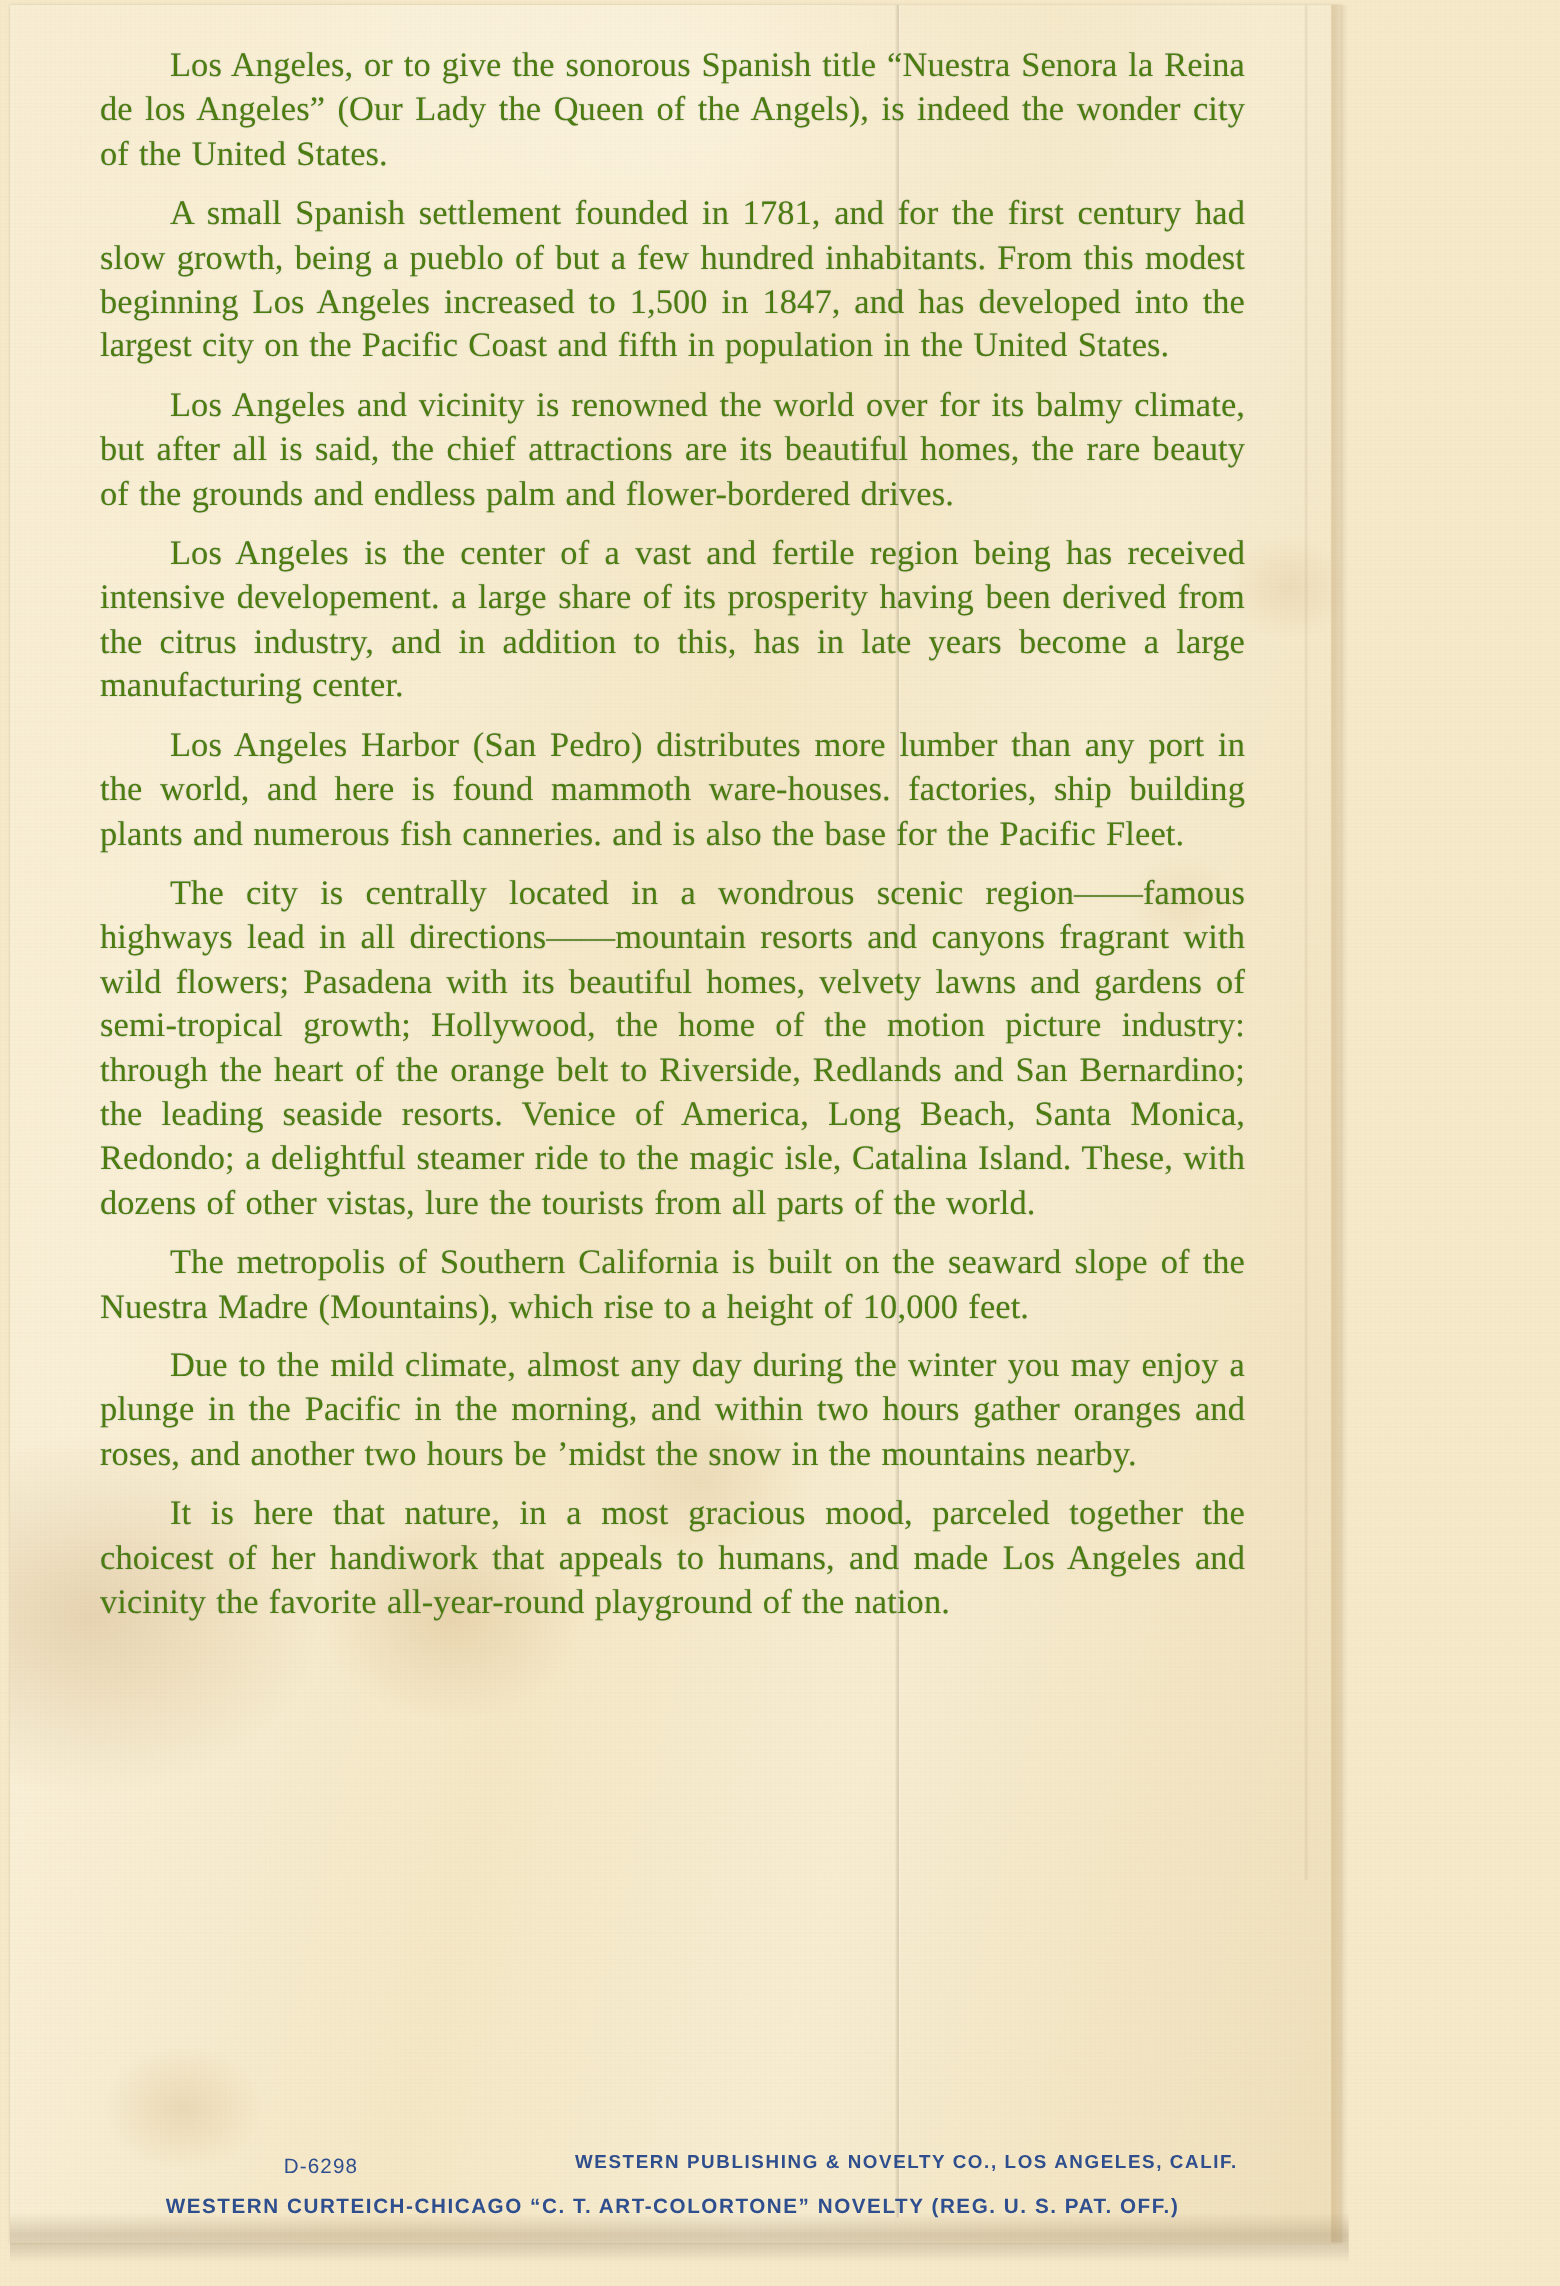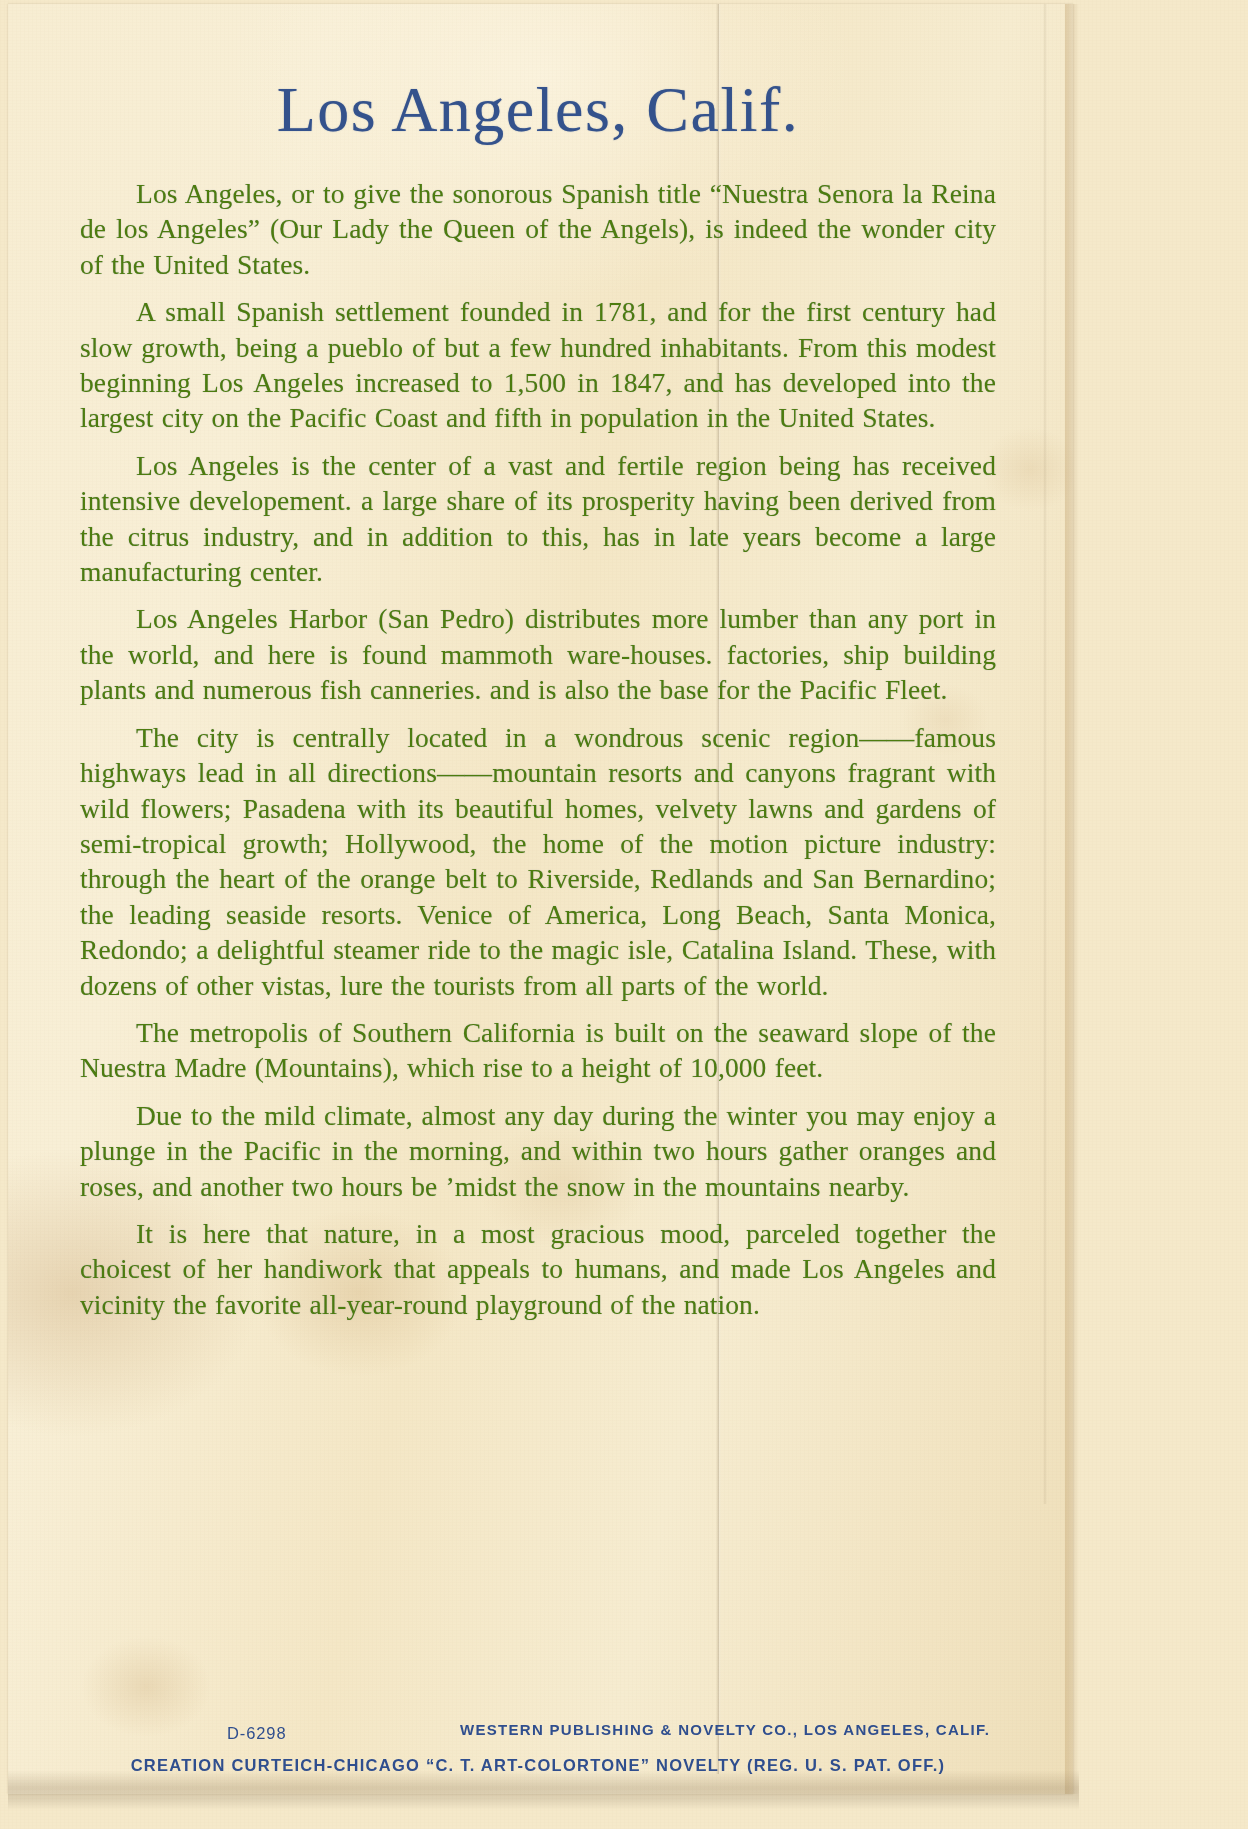--- a/index.html
+++ b/index.html
@@ -181,38 +181,38 @@
 
   <div class="paper"></div>
   <div class="paper-edge-right"></div>
   <div class="paper-edge-bottom"></div>
   <div class="crease"></div>
   <div class="crease2"></div>
   <div class="grain"></div>
 
   <div class="content">
 
-    <h1 class="title">Los Angeles, Calif.</h1>
 
     <div class="body-copy">
       <p class="para">Los Angeles, or to give the sonorous Spanish title “Nuestra Senora la Reina de los Angeles” (Our Lady the Queen of the Angels), is indeed the wonder city of the United States.</p>
       <p class="para">A small Spanish settlement founded in 1781, and for the first century had slow growth, being a pueblo of but a few hundred inhabitants.  From this modest beginning Los Angeles increased to 1,500 in 1847, and has developed into the largest city on the Pacific Coast and fifth in population in the United States.</p>
+      <p class="para">Los Angeles and vicinity is renowned the world over for its balmy climate, but after all is said, the chief attractions are its beautiful homes, the rare beauty of the grounds and endless palm and flower-bordered drives.</p>
       <p class="para">Los Angeles is the center of a vast and fertile region being has received intensive developement. a large share of its prosperity having been derived from the citrus industry, and in addition to this, has in late years become a large manufacturing center.</p>
       <p class="para">Los Angeles Harbor (San Pedro) distributes more lumber than any port in the world, and here is found mammoth ware-houses. factories, ship building plants and numerous fish canneries. and is also the base for the Pacific Fleet.</p>
       <p class="para">The city is centrally located in a wondrous scenic region——famous highways lead in all directions——mountain resorts and canyons fragrant with wild flowers; Pasadena with its beautiful homes, velvety lawns and gardens of semi-tropical growth; Hollywood, the home of the motion picture industry: through the heart of the orange belt to Riverside, Redlands and San Bernardino; the leading seaside resorts. Venice of America, Long Beach, Santa Monica, Redondo; a delightful steamer ride to the magic isle, Catalina Island.  These, with dozens of other vistas, lure the tourists from all parts of the world.</p>
       <p class="para">The metropolis of Southern California is built on the seaward slope of the Nuestra Madre (Mountains), which rise to a height of 10,000 feet.</p>
       <p class="para">Due to the mild climate, almost any day during the winter you may enjoy a plunge in the Pacific in the morning, and within two hours gather oranges and roses, and another two hours be ’midst the snow in the mountains nearby.</p>
       <p class="para">It is here that nature, in a most gracious mood, parceled together the choicest of her handiwork that appeals to humans, and made Los Angeles and vicinity the favorite all-year-round playground of the nation.</p>
     </div>
 
   </div>
 
   <div class="footer">
     <div class="footer-row1">
       <span class="serial">D-6298</span>
       <span class="publisher">WESTERN PUBLISHING &amp; NOVELTY CO., LOS ANGELES, CALIF.</span>
     </div>
     <div class="creation-line">
-      <span>CREATION CURTEICH-CHICAGO </span><span>“C. T. ART-COLORTONE”</span><span> NOVELTY (REG. U. S. PAT. OFF.)</span>
+      <span>WESTERN CURTEICH-CHICAGO </span><span>“C. T. ART-COLORTONE”</span><span> NOVELTY (REG. U. S. PAT. OFF.)</span>
     </div>
   </div>
 
 </div>
 
 </body></html>

